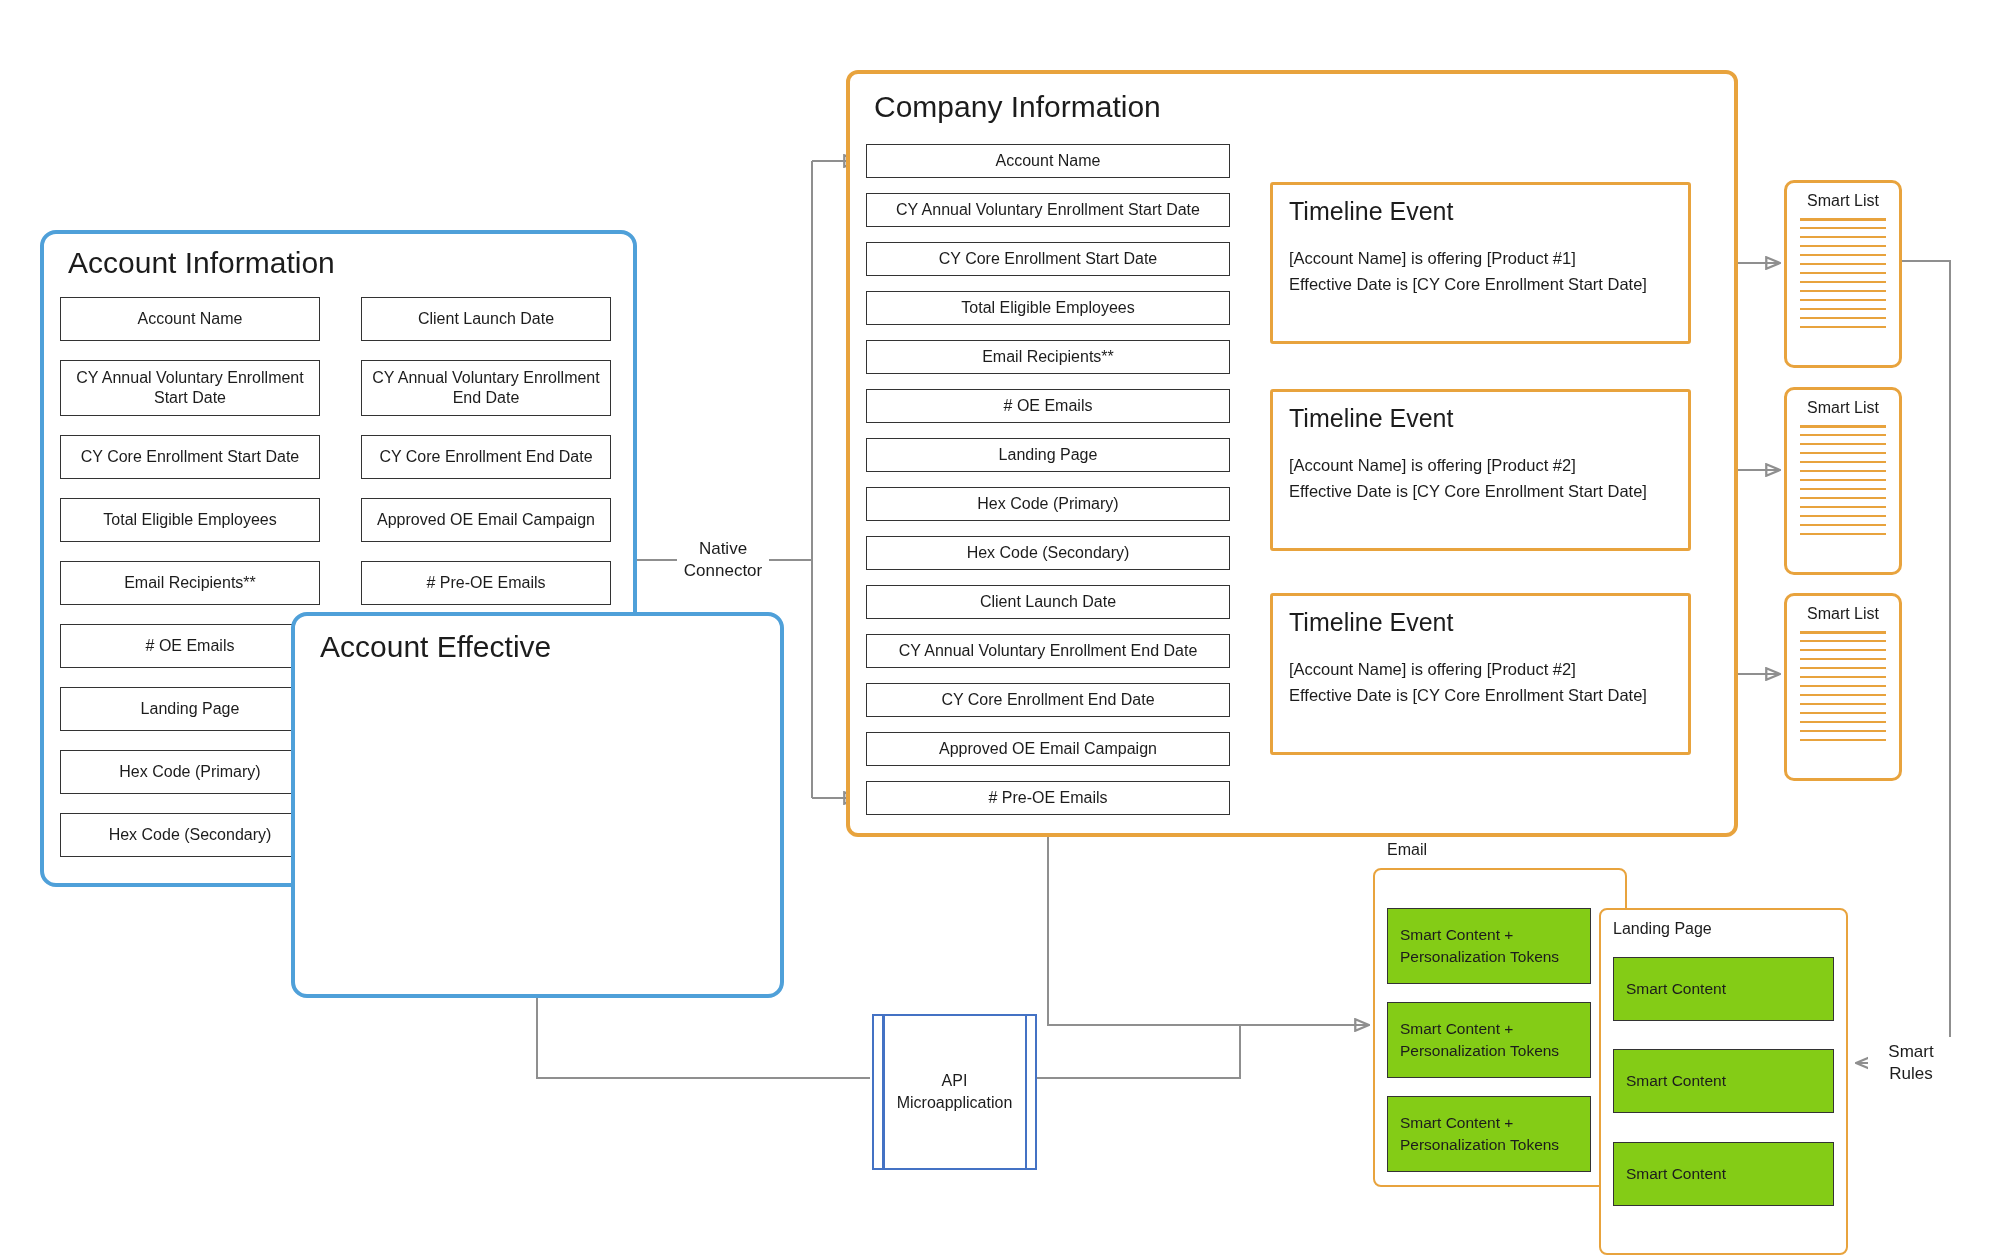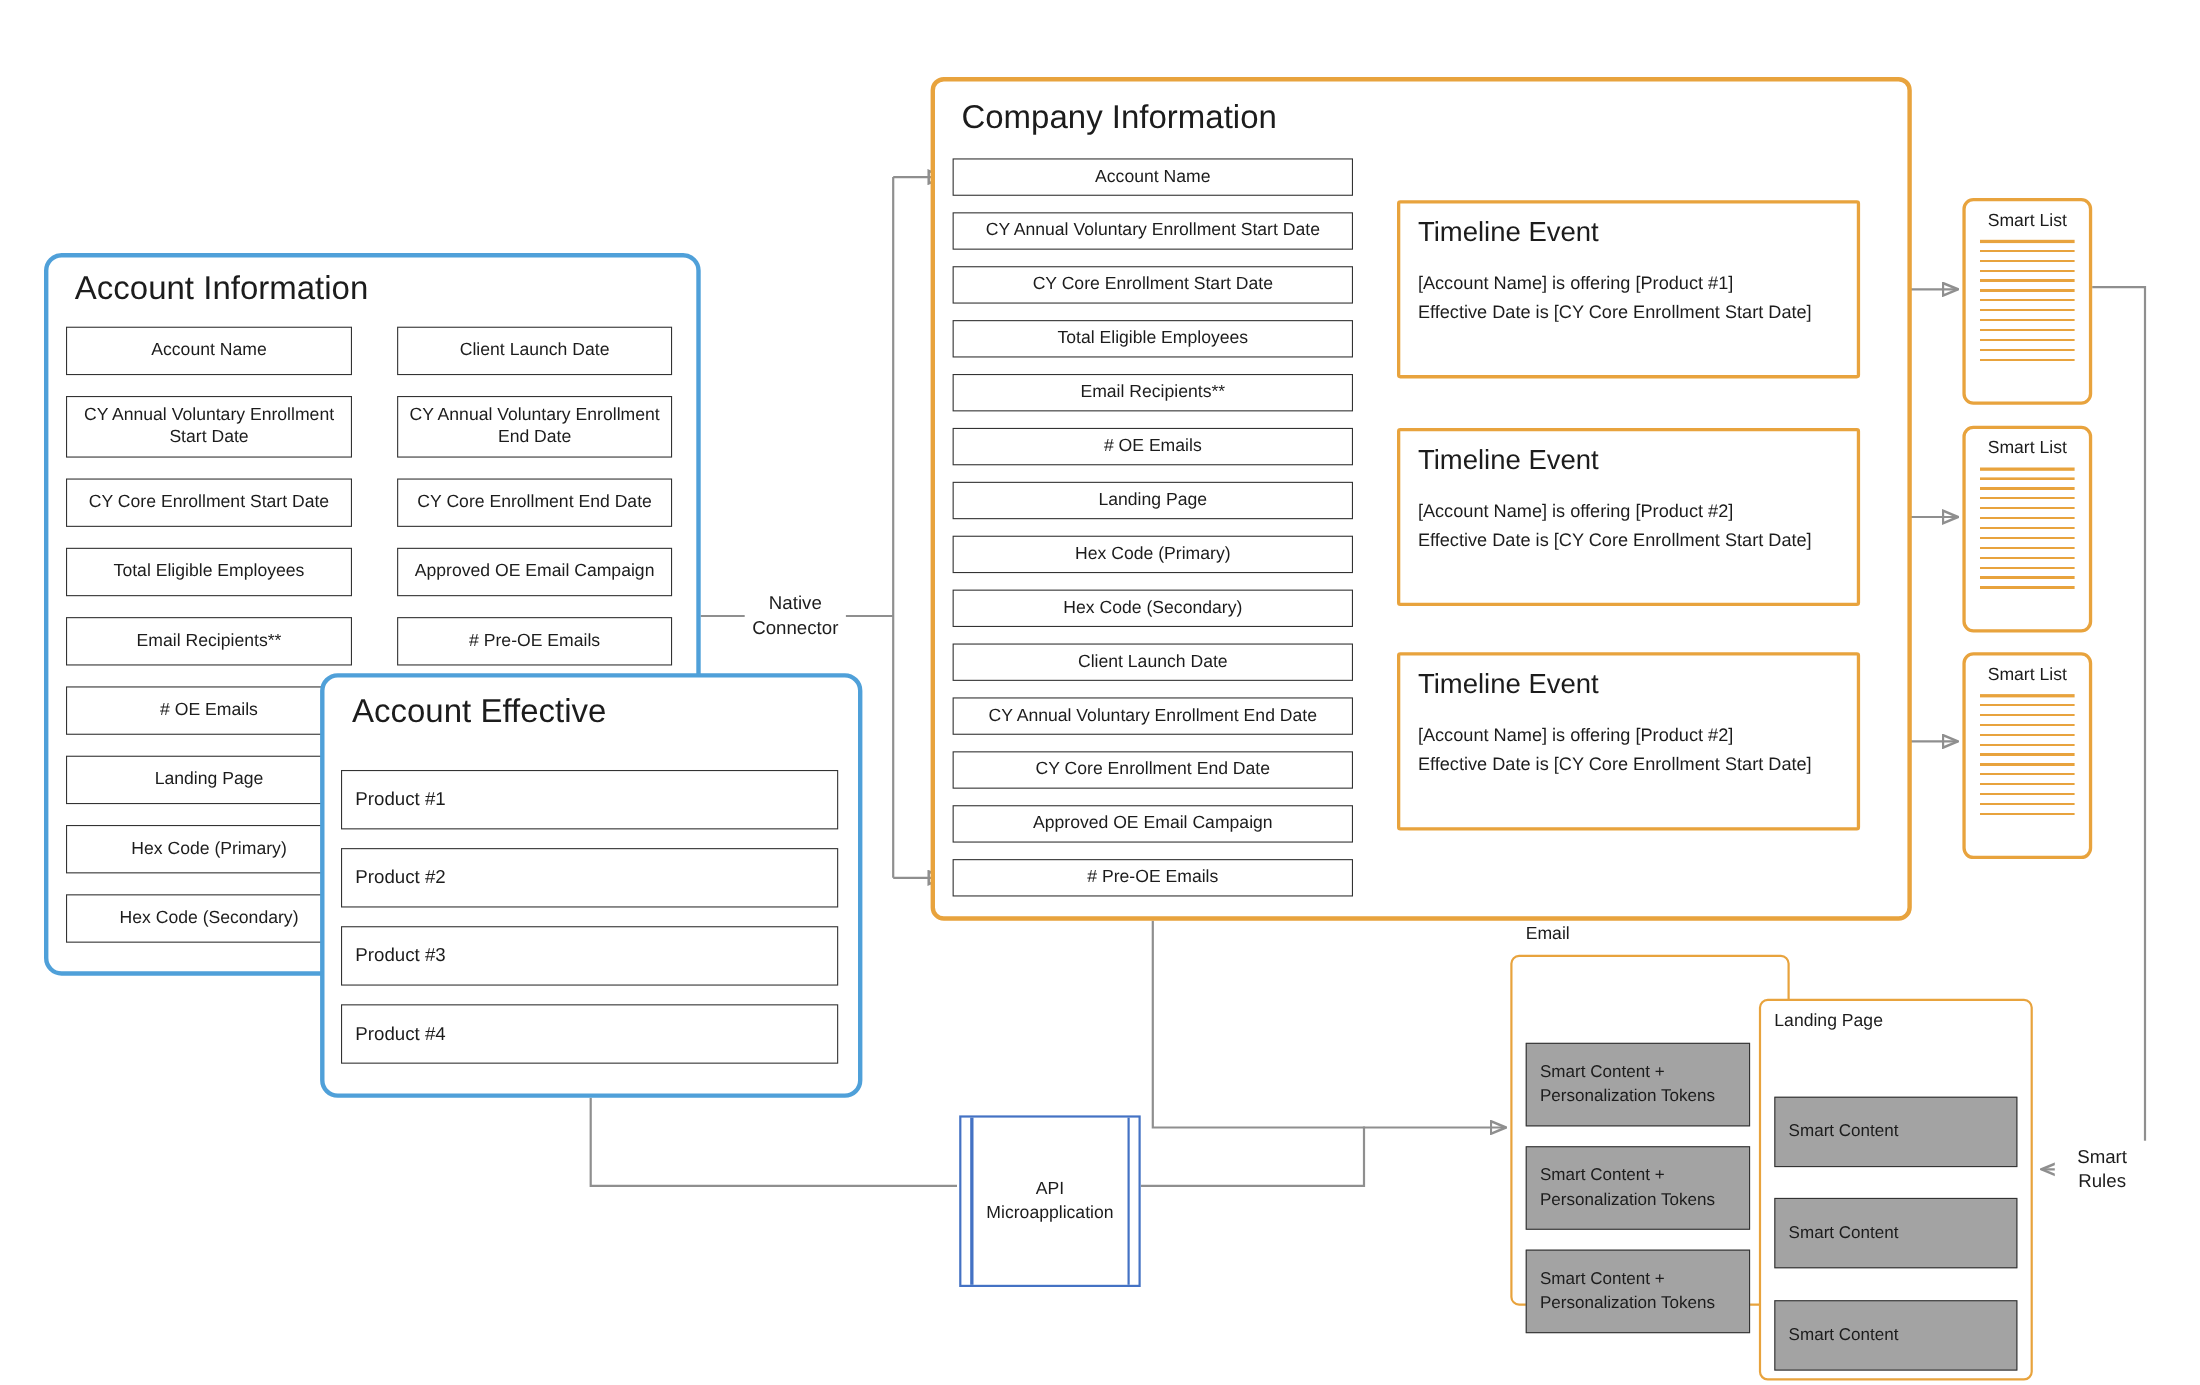--- a/index.html
+++ b/index.html
@@ -68,22 +68,22 @@
     position:absolute;box-sizing:border-box;border:2.5px solid var(--apiblue);
     background:#fff;width:165px;height:156px;
     display:flex;align-items:center;justify-content:center;text-align:center;
   }
   .api-bar{position:absolute;top:0;bottom:0;width:2.5px;background:var(--apiblue);}
   .api-bar.l{left:8px;} .api-bar.r{right:8px;}
   .api-label{font-size:16px;line-height:1.4;padding:0 20px;}
 
   .ep-title{position:absolute;font-size:16px;}
   .scbox{
-    position:absolute;box-sizing:border-box;border:1.5px solid #333;background:#a3a3a3;
-    display:flex;align-items:center;font-size:15.5px;line-height:1.4;padding:0 12px;margin-top:40px;
+    position:absolute;box-sizing:border-box;border:1.5px solid #333;background:#84cc16;
+    display:flex;align-items:center;font-size:15.5px;line-height:1.4;padding:0 12px;
   }
 
   .float-label{
     position:absolute;background:#fff;display:flex;align-items:center;justify-content:center;
     text-align:center;font-size:17px;line-height:1.3;
   }
 </style>
 </head>
 <body>
 
@@ -136,26 +136,20 @@
   <div class="fieldcol" style="left:361px;top:297px;width:250px;">
     <div class="field">Client Launch Date</div>
     <div class="field tall">CY Annual Voluntary Enrollment End Date</div>
     <div class="field">CY Core Enrollment End Date</div>
     <div class="field">Approved OE Email Campaign</div>
     <div class="field"># Pre-OE Emails</div>
   </div>
 
   <div class="panel blue" style="left:291px;top:612px;width:493px;height:386px;"></div>
   <div class="panel-title" style="left:320px;top:630px;">Account Effective</div>
-  <div class="productcol" style="left:310px;top:700px;width:452px;">
-    <div class="product">Product #1</div>
-    <div class="product">Product #2</div>
-    <div class="product">Product #3</div>
-    <div class="product">Product #4</div>
-  </div>
 
   <div class="panel orangeBig" style="left:846px;top:70px;width:892px;height:767px;"></div>
   <div class="panel-title" style="left:874px;top:90px;">Company Information</div>
 
   <div class="companycol" style="left:866px;top:144px;width:364px;">
     <div class="cfield">Account Name</div>
     <div class="cfield">CY Annual Voluntary Enrollment Start Date</div>
     <div class="cfield">CY Core Enrollment Start Date</div>
     <div class="cfield">Total Eligible Employees</div>
     <div class="cfield">Email Recipients**</div>

